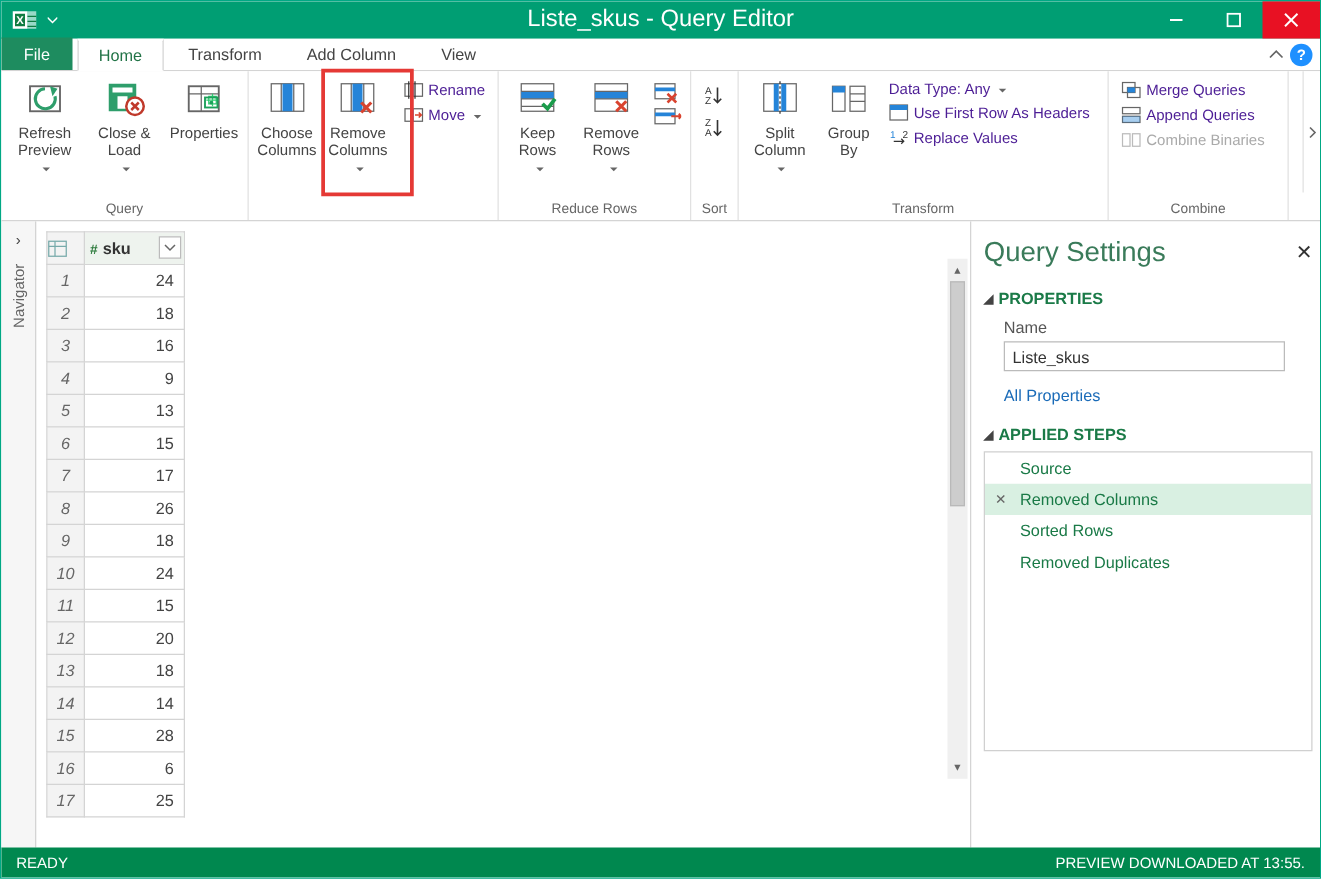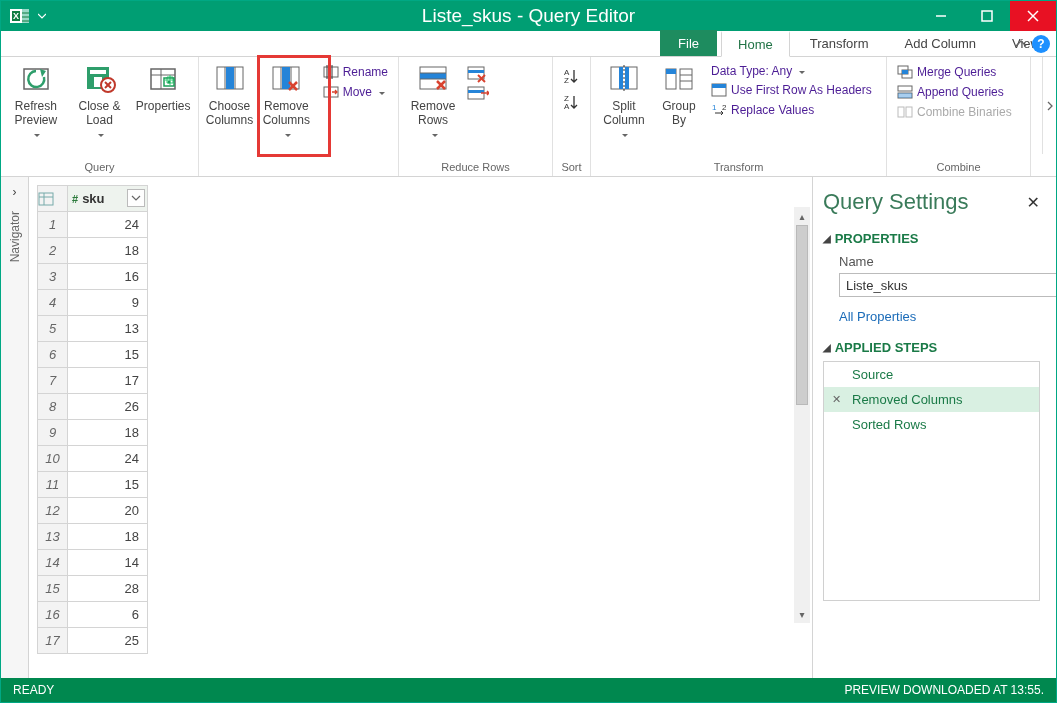--- a/index.html
+++ b/index.html
@@ -8,21 +8,21 @@
   
   .titlebar { height: 30px; background: #009E73; display: flex; align-items: center; color: #fff; position: relative; }
   .titlebar .excel-icon { width: 30px; height: 22px; margin-left: 4px; display:flex; align-items:center; justify-content:center;}
   .titlebar .qat-dd { width:14px; display:flex; align-items:center; justify-content:center; }
   .titlebar .title { position:absolute; left:0; right:0; text-align:center; font-size:19px; pointer-events:none; color:#fff;}
   .win-controls { margin-left:auto; display:flex; height:100%;}
   .win-btn { width:46px; display:flex; align-items:center; justify-content:center; }
   .win-btn.close { background:#E81123; }
   
   
-  .tabs-row { height: 26px; background:#fff; display:flex; align-items:flex-end; border-bottom:1px solid #d4d4d4; position:relative;justify-content:flex-end;}
+  .tabs-row { height: 26px; background:#fff; display:flex; align-items:flex-end; border-bottom:1px solid #d4d4d4; position:relative;}
   .file-tab { background:#1E8C5F; color:#fff; height:26px; display:flex; align-items:center; padding:0 18px; font-size:13px;}
   .tab { height:26px; display:flex; align-items:center; padding:0 16px; font-size:13px; color:#444; margin-left:4px; }
   .tab.active { border:1px solid #d4d4d4; border-bottom:1px solid #fff; border-top:2px solid #fff; margin-bottom:-1px; color:#217346;}
   .tabs-right { position:absolute; right:6px; top:0; height:26px; display:flex; align-items:center; gap:4px;}
   .help-circle { width:18px; height:18px; border-radius:50%; background:#1E90FF; color:#fff; font-size:12px; font-weight:bold; display:flex; align-items:center; justify-content:center;}
   
   
   .ribbon { height: 120px; background:#fff; border-bottom:1px solid #d4d4d4; display:flex; position:relative;}
   .ribbon-group { display:flex; flex-direction:column; border-right:1px solid #e1e1e1; padding:4px 6px 0 6px; }
   .ribbon-group-body { flex:1; display:flex; align-items:flex-start; gap:6px;}
@@ -52,21 +52,21 @@
   .colhdr .filterbtn { position:absolute; right:2px; top:3px; width:18px; height:18px; border:1px solid #bbb; background:#fefefe; display:flex; align-items:center; justify-content:center;}
   .grid td.val { text-align:right; padding:0 8px; color:#444;}
   
   .middle-gap { flex:1; position:relative; }
   .scroll-thumb { position:absolute; right:2px; top:30px; width:16px; background:#f0f0f0;}
   .scroll-thumb .up, .scroll-thumb .down { height:18px; display:flex; align-items:center; justify-content:center; color:#666; font-size:10px;}
   .scroll-thumb .track { height:380px; position:relative; }
   .scroll-thumb .handle { position:absolute; top:0; left:2px; right:2px; height:180px; background:#cdcdcd; border:1px solid #b9b9b9;}
   
   
-  .qs-panel { width:244px; border-left:1px solid #d4d4d4; background:#fff; display:flex; flex-direction:column; padding:12px 16px 8px 10px; overflow:hidden;}
+  .qs-panel { width:280px; border-left:1px solid #d4d4d4; background:#fff; display:flex; flex-direction:column; padding:12px 6px 8px 10px; overflow:hidden;}
   .qs-title-row { display:flex; align-items:center; justify-content:space-between;}
   .qs-title { font-size:22px; color:#3a7b5a; font-weight:400;}
   .qs-close { font-size:16px; color:#333; }
   .section-hdr { display:flex; align-items:center; gap:4px; margin-top:16px; font-size:13px; font-weight:bold; color:#1a7a47;}
   .section-hdr .tri { font-size:10px; color:#444;}
   .prop-label { font-size:13px; color:#555; margin:8px 0 4px 16px;}
   .prop-input { margin-left:16px; width:225px; height:24px; border:1px solid #bbb; padding:0 6px; font-size:13px; color:#333;}
   .link { color:#1a6bb8; font-size:13px; margin:12px 0 0 16px; }
   .steps-list { margin-top:6px; border:1px solid #d0d0d0; height:240px; }
   .step { display:flex; align-items:center; height:25px; font-size:13px; color:#1a7a47; padding-left:28px; position:relative;}
@@ -231,20 +231,34 @@
             <span>Move</span>
             <span class="dd-caret"></span>
           </div>
       </div>
     </div>
     <div class="highlight-box" style="left:58px; top:-2px; width:74px; height:102px;"></div>
   </div>
 
   <div class="ribbon-group" style="width:154px">
     <div class="ribbon-group-body">
+      <div class="big-btn" style="width:50px">
+        <div class="ico">
+            <svg width="32" height="32">
+              <rect x="3" y="4" width="26" height="22" fill="none" stroke="#666"></rect>
+              <rect x="3" y="10" width="26" height="6" fill="#2584d8"></rect>
+              <line x1="3" y1="10" x2="29" y2="10" stroke="#666"></line>
+              <line x1="3" y1="16" x2="29" y2="16" stroke="#666"></line>
+              <line x1="3" y1="22" x2="29" y2="22" stroke="#666"></line>
+              <path d="M20 20 L24 24 L30 16" stroke="#1a9c4b" stroke-width="3" fill="none"></path>
+            </svg>
+          </div>
+        <span>Keep Rows</span>
+          <span class="dd-caret"></span>
+      </div>
       <div class="big-btn" style="width:56px">
         <div class="ico">
             <svg width="32" height="32">
               <rect x="3" y="4" width="26" height="22" fill="none" stroke="#666"></rect>
               <rect x="3" y="10" width="26" height="6" fill="#2584d8"></rect>
               <line x1="3" y1="10" x2="29" y2="10" stroke="#666"></line>
               <line x1="3" y1="16" x2="29" y2="16" stroke="#666"></line>
               <line x1="20" y1="18" x2="28" y2="26" stroke="#d9432f" stroke-width="2.5"></line>
               <line x1="28" y1="18" x2="20" y2="26" stroke="#d9432f" stroke-width="2.5"></line>
             </svg>
@@ -522,20 +536,23 @@
         <div class="step">
           <span>Source</span>
         </div>
         <div class="step active">
           <span class="del">✕</span>
           <span>Removed Columns</span>
         </div>
         <div class="step">
           <span>Sorted Rows</span>
         </div>
+        <div class="step">
+          <span>Removed Duplicates</span>
+        </div>
       </div>
   </div>
 </div>
 
 <div class="statusbar">
   <span>READY</span>
   <span>PREVIEW DOWNLOADED AT 13:55.</span>
 </div>
 
 </body></html>

